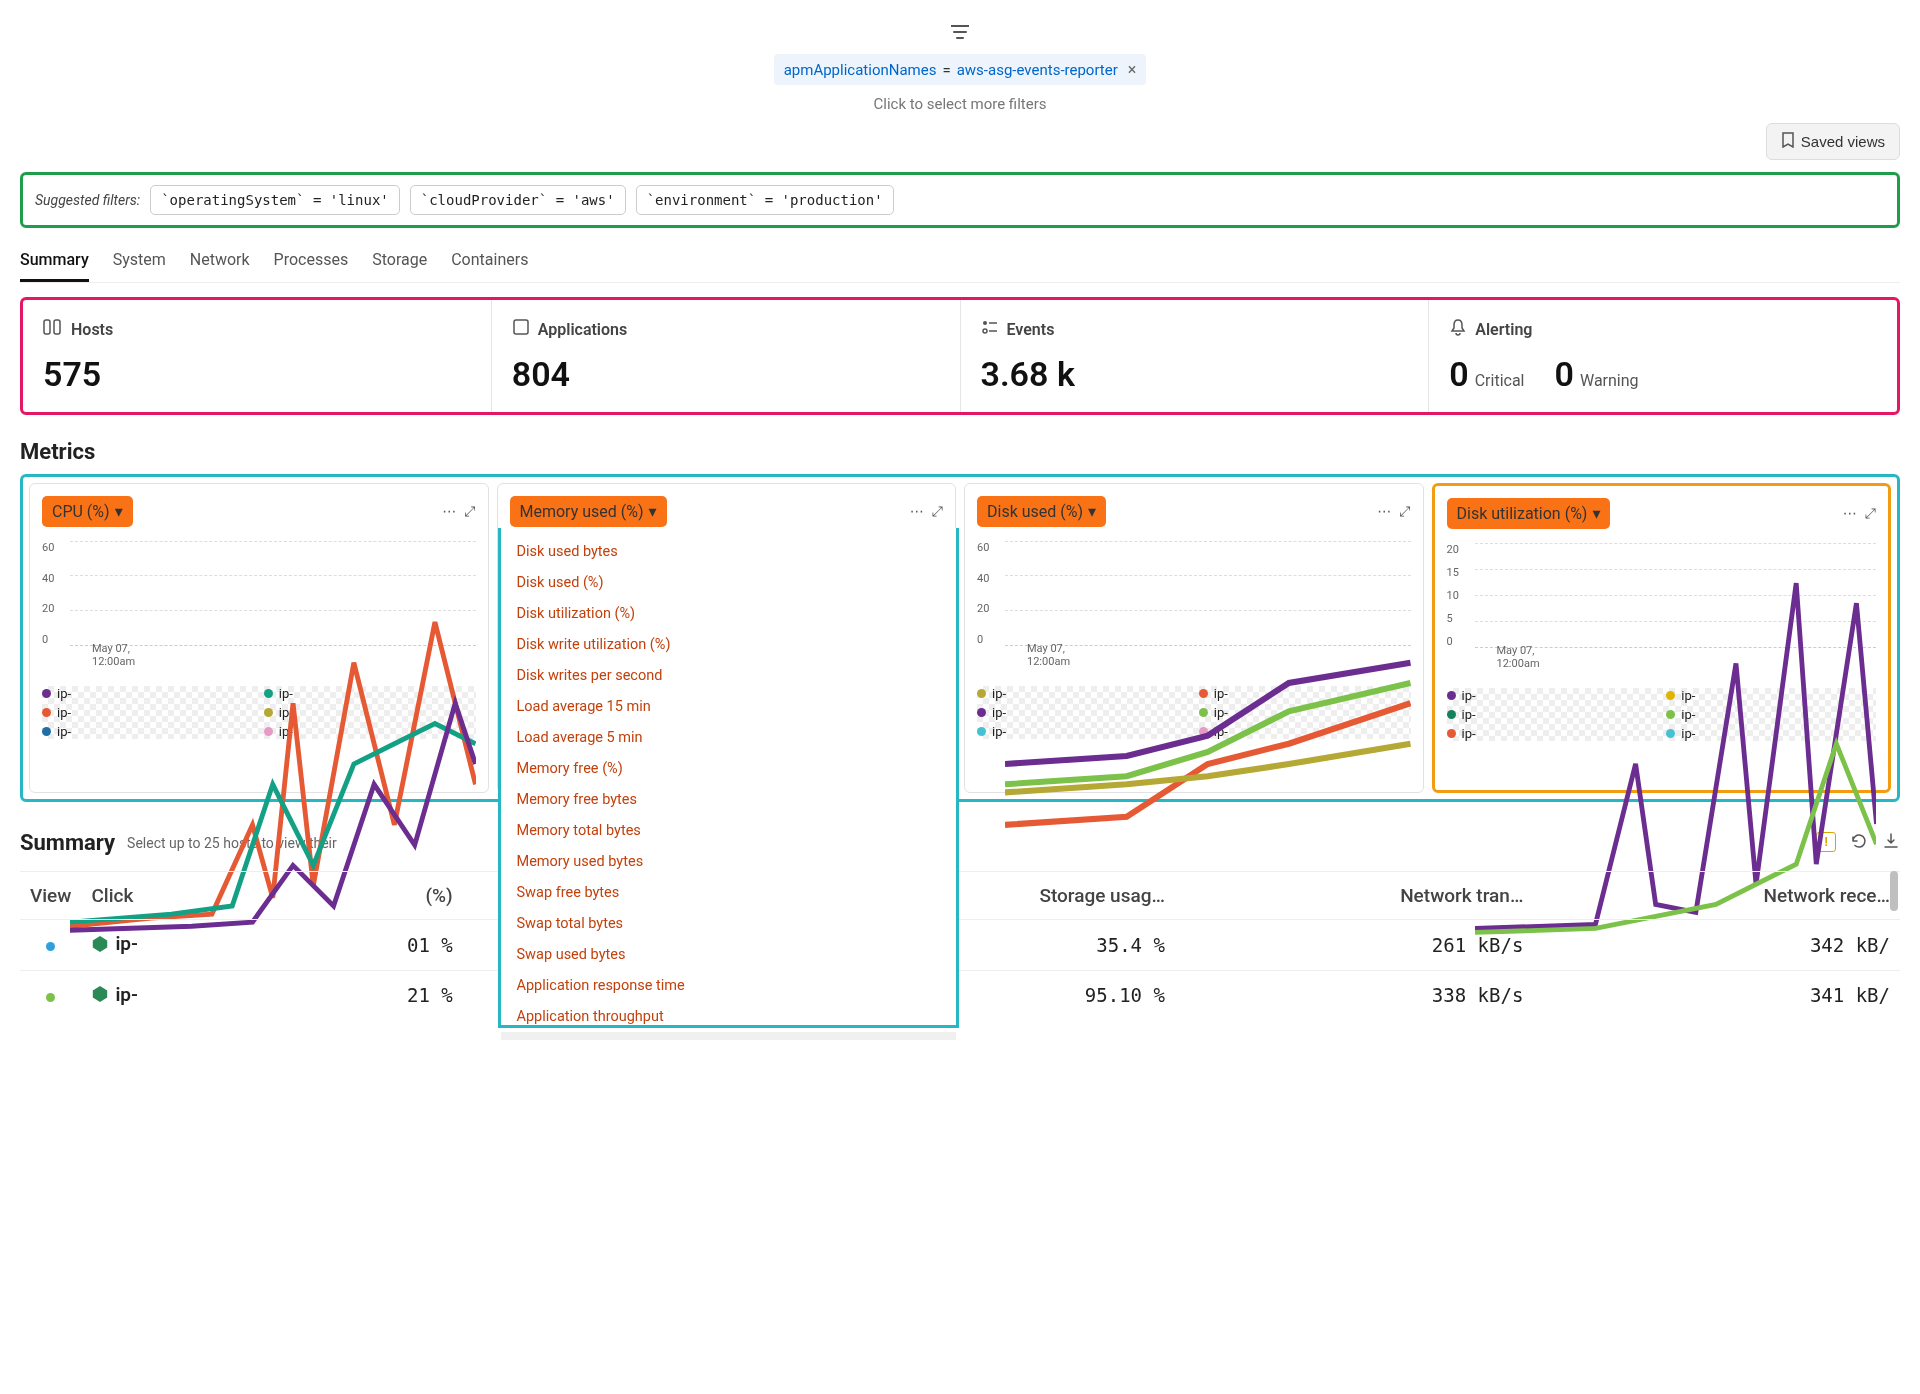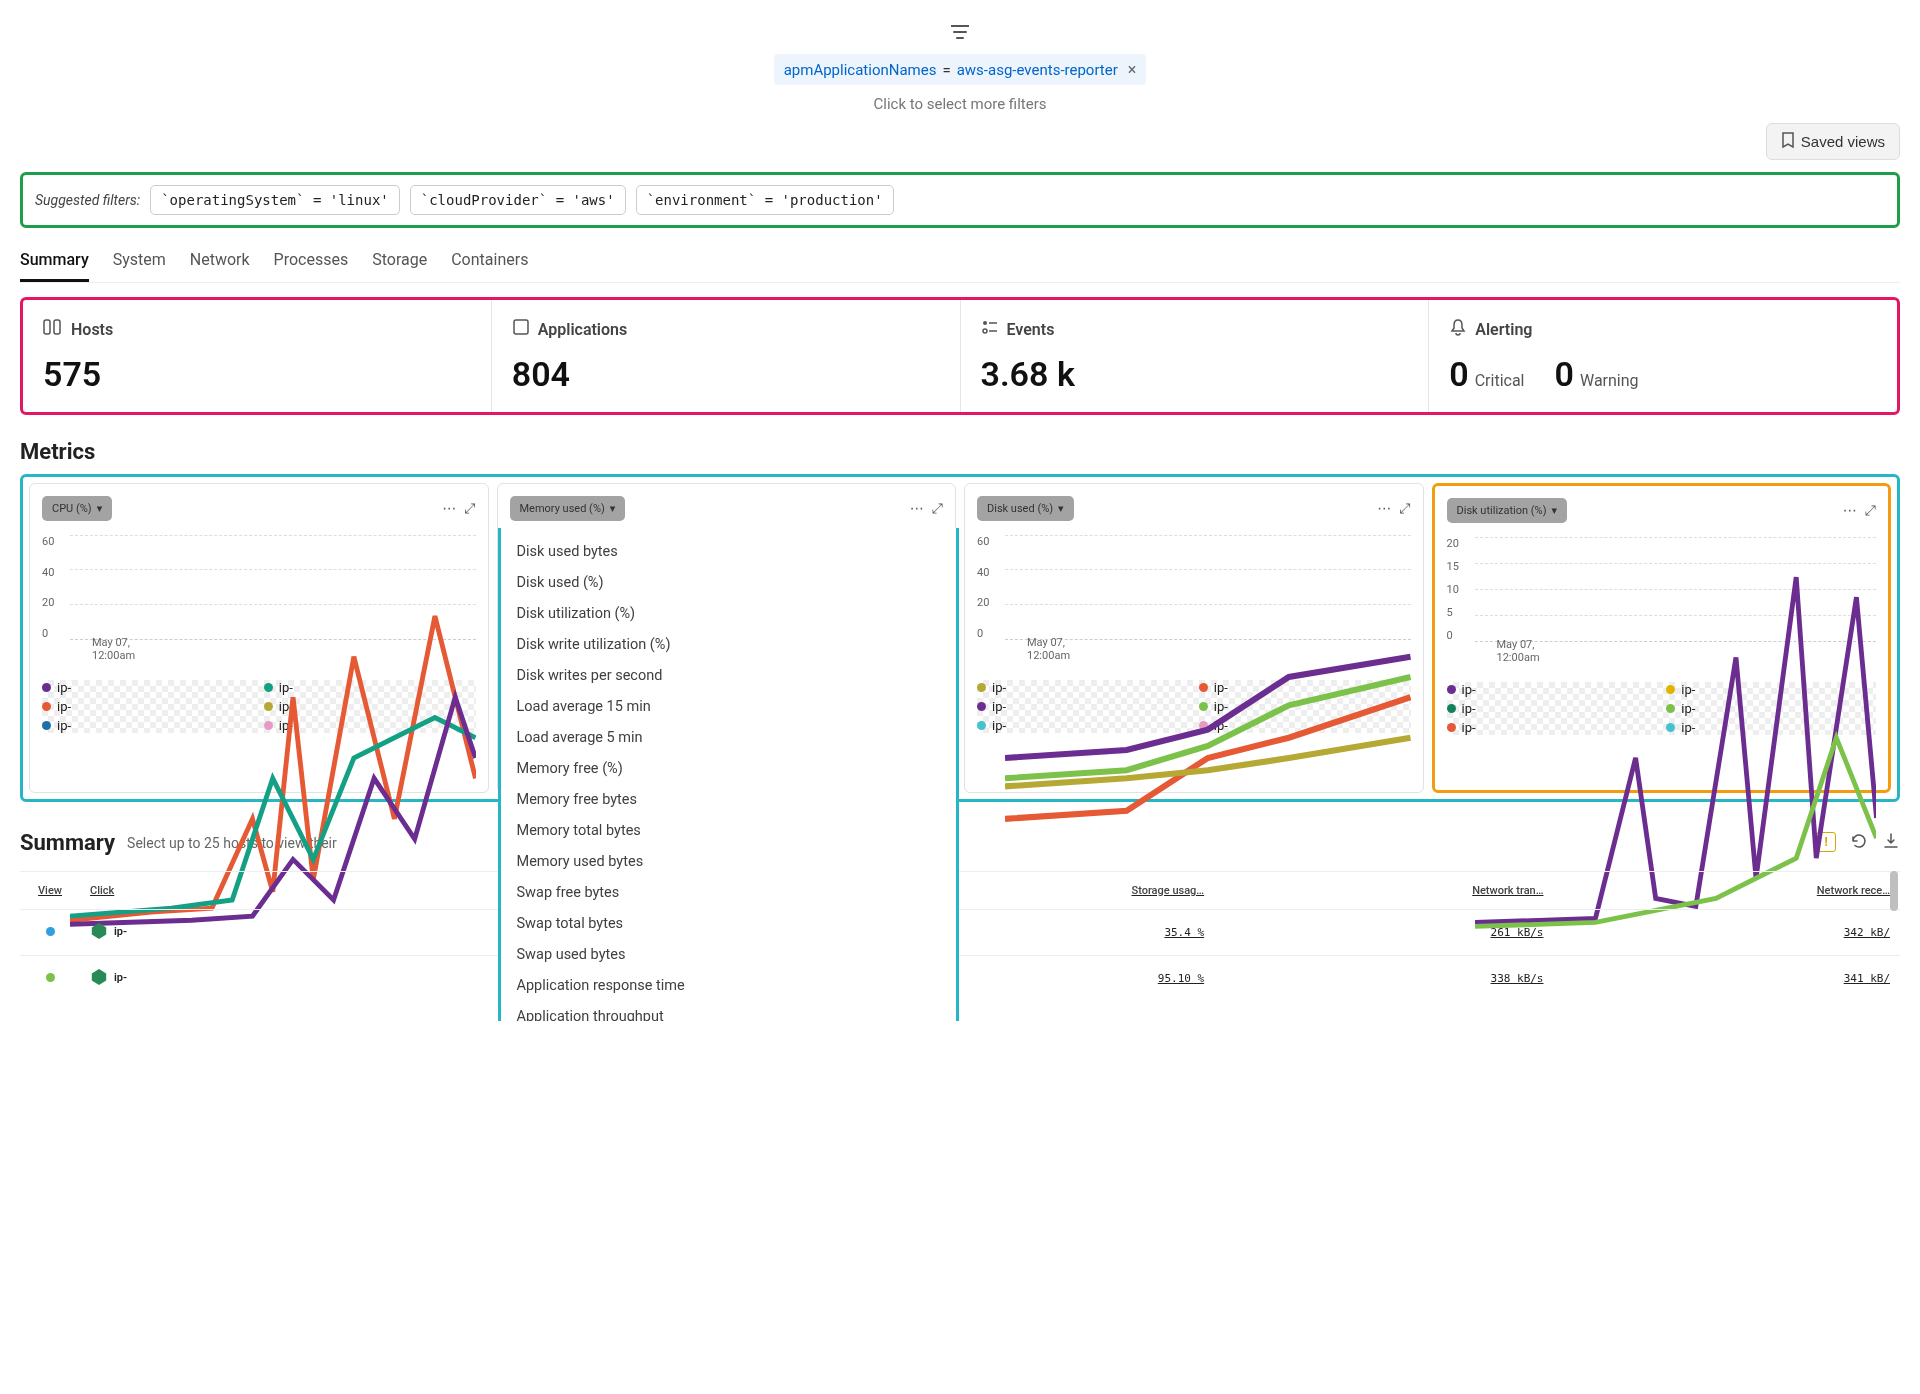--- a/index.html
+++ b/index.html
@@ -138,24 +138,24 @@
 .metric-card.highlight-orange {
   border: 3px solid #f39c12;
 }
 .metric-head {
   display: flex;
   align-items: center;
   gap: 6px;
   margin-bottom: 14px;
 }
 .metric-selector {
-  background: #a3a3a3;
+  background: #f97316;
   border-radius: 5px;
   padding: 6px 10px;
-  font-size: 11px;
+  font-size: 16px;
   color: #333;
   display: flex;
   align-items: center;
   gap: 5px;
   cursor: pointer;
 }
 .metric-actions {
   margin-left: auto;
   display: flex;
   gap: 8px;
@@ -217,40 +217,39 @@
   border: 3px solid #27b7c4;
   border-top: none;
   z-index: 10;
   padding: 8px 0;
   max-height: 500px;
   overflow: visible;
 }
 .dropdown-item {
   padding: 7px 16px;
   font-size: 14.5px;
-  color: #404040;
+  color: #c2410c;
   cursor: pointer;
 }
 .dropdown-item.hovered { background: #f0f0f0; }
 .summary-row {
   display: flex;
   align-items: center;
   gap: 12px;
   margin-bottom: 16px;
 }
 .summary-title { font-size: 22px; font-weight: 700; }
 .summary-sub { color: #666; font-size: 14px; }
 .summary-icons { margin-left: auto; display: flex; gap: 14px; color: #555; }
 .summary-icons span { cursor: pointer; }
 .summary-icons .warn { color: #d8a400; border: 1.5px solid #d8a400; border-radius: 3px; width:20px; height:20px; display:flex; align-items:center; justify-content:center; font-weight:bold; font-size:12px;}
 table.host-table {
   width: 100%;
   border-collapse: collapse;
-  font-size: 11px;
-  text-decoration: underline;
+  font-size: 19px;
 }
 .host-table th, .host-table td {
   text-align: left;
   padding: 12px 10px;
   border-top: 1px solid #eee;
   white-space: nowrap;
 }
 .host-table th:first-child, .host-table td:first-child { width: 60px; text-align:center;}
 .host-table th { color: #444; font-weight: 500; }
 .host-table td.num { text-align: right; font-family: ui-monospace, monospace; }

